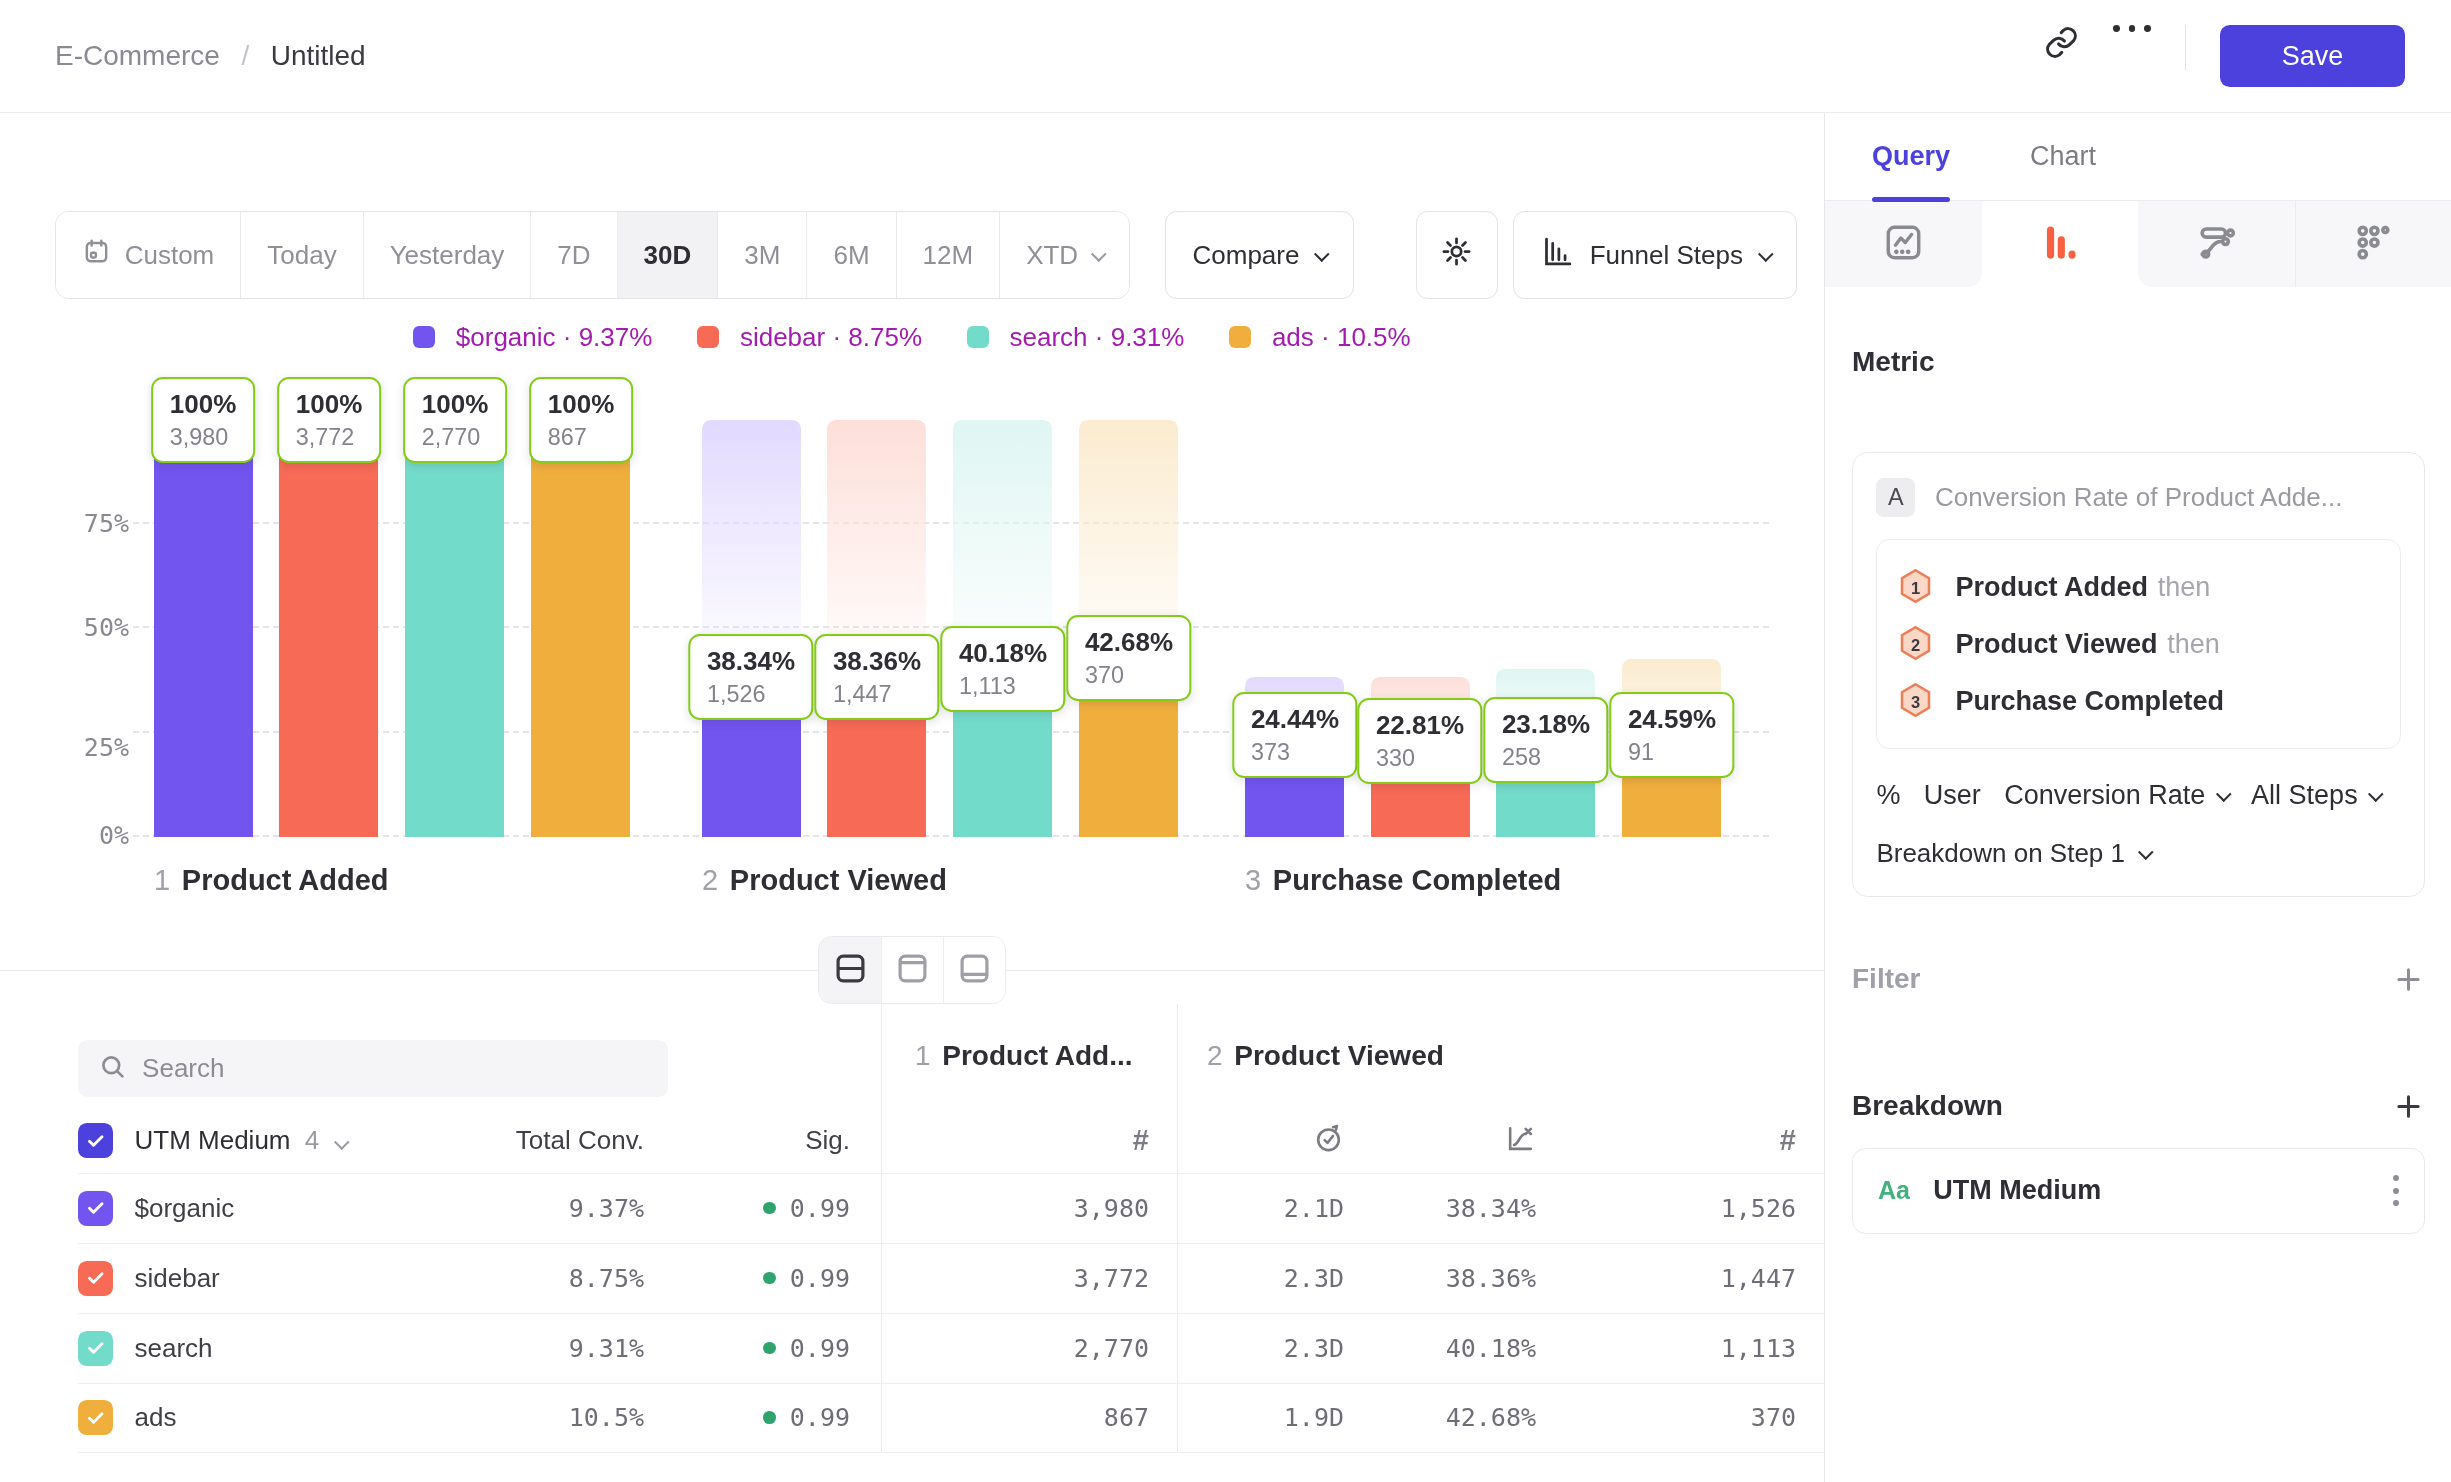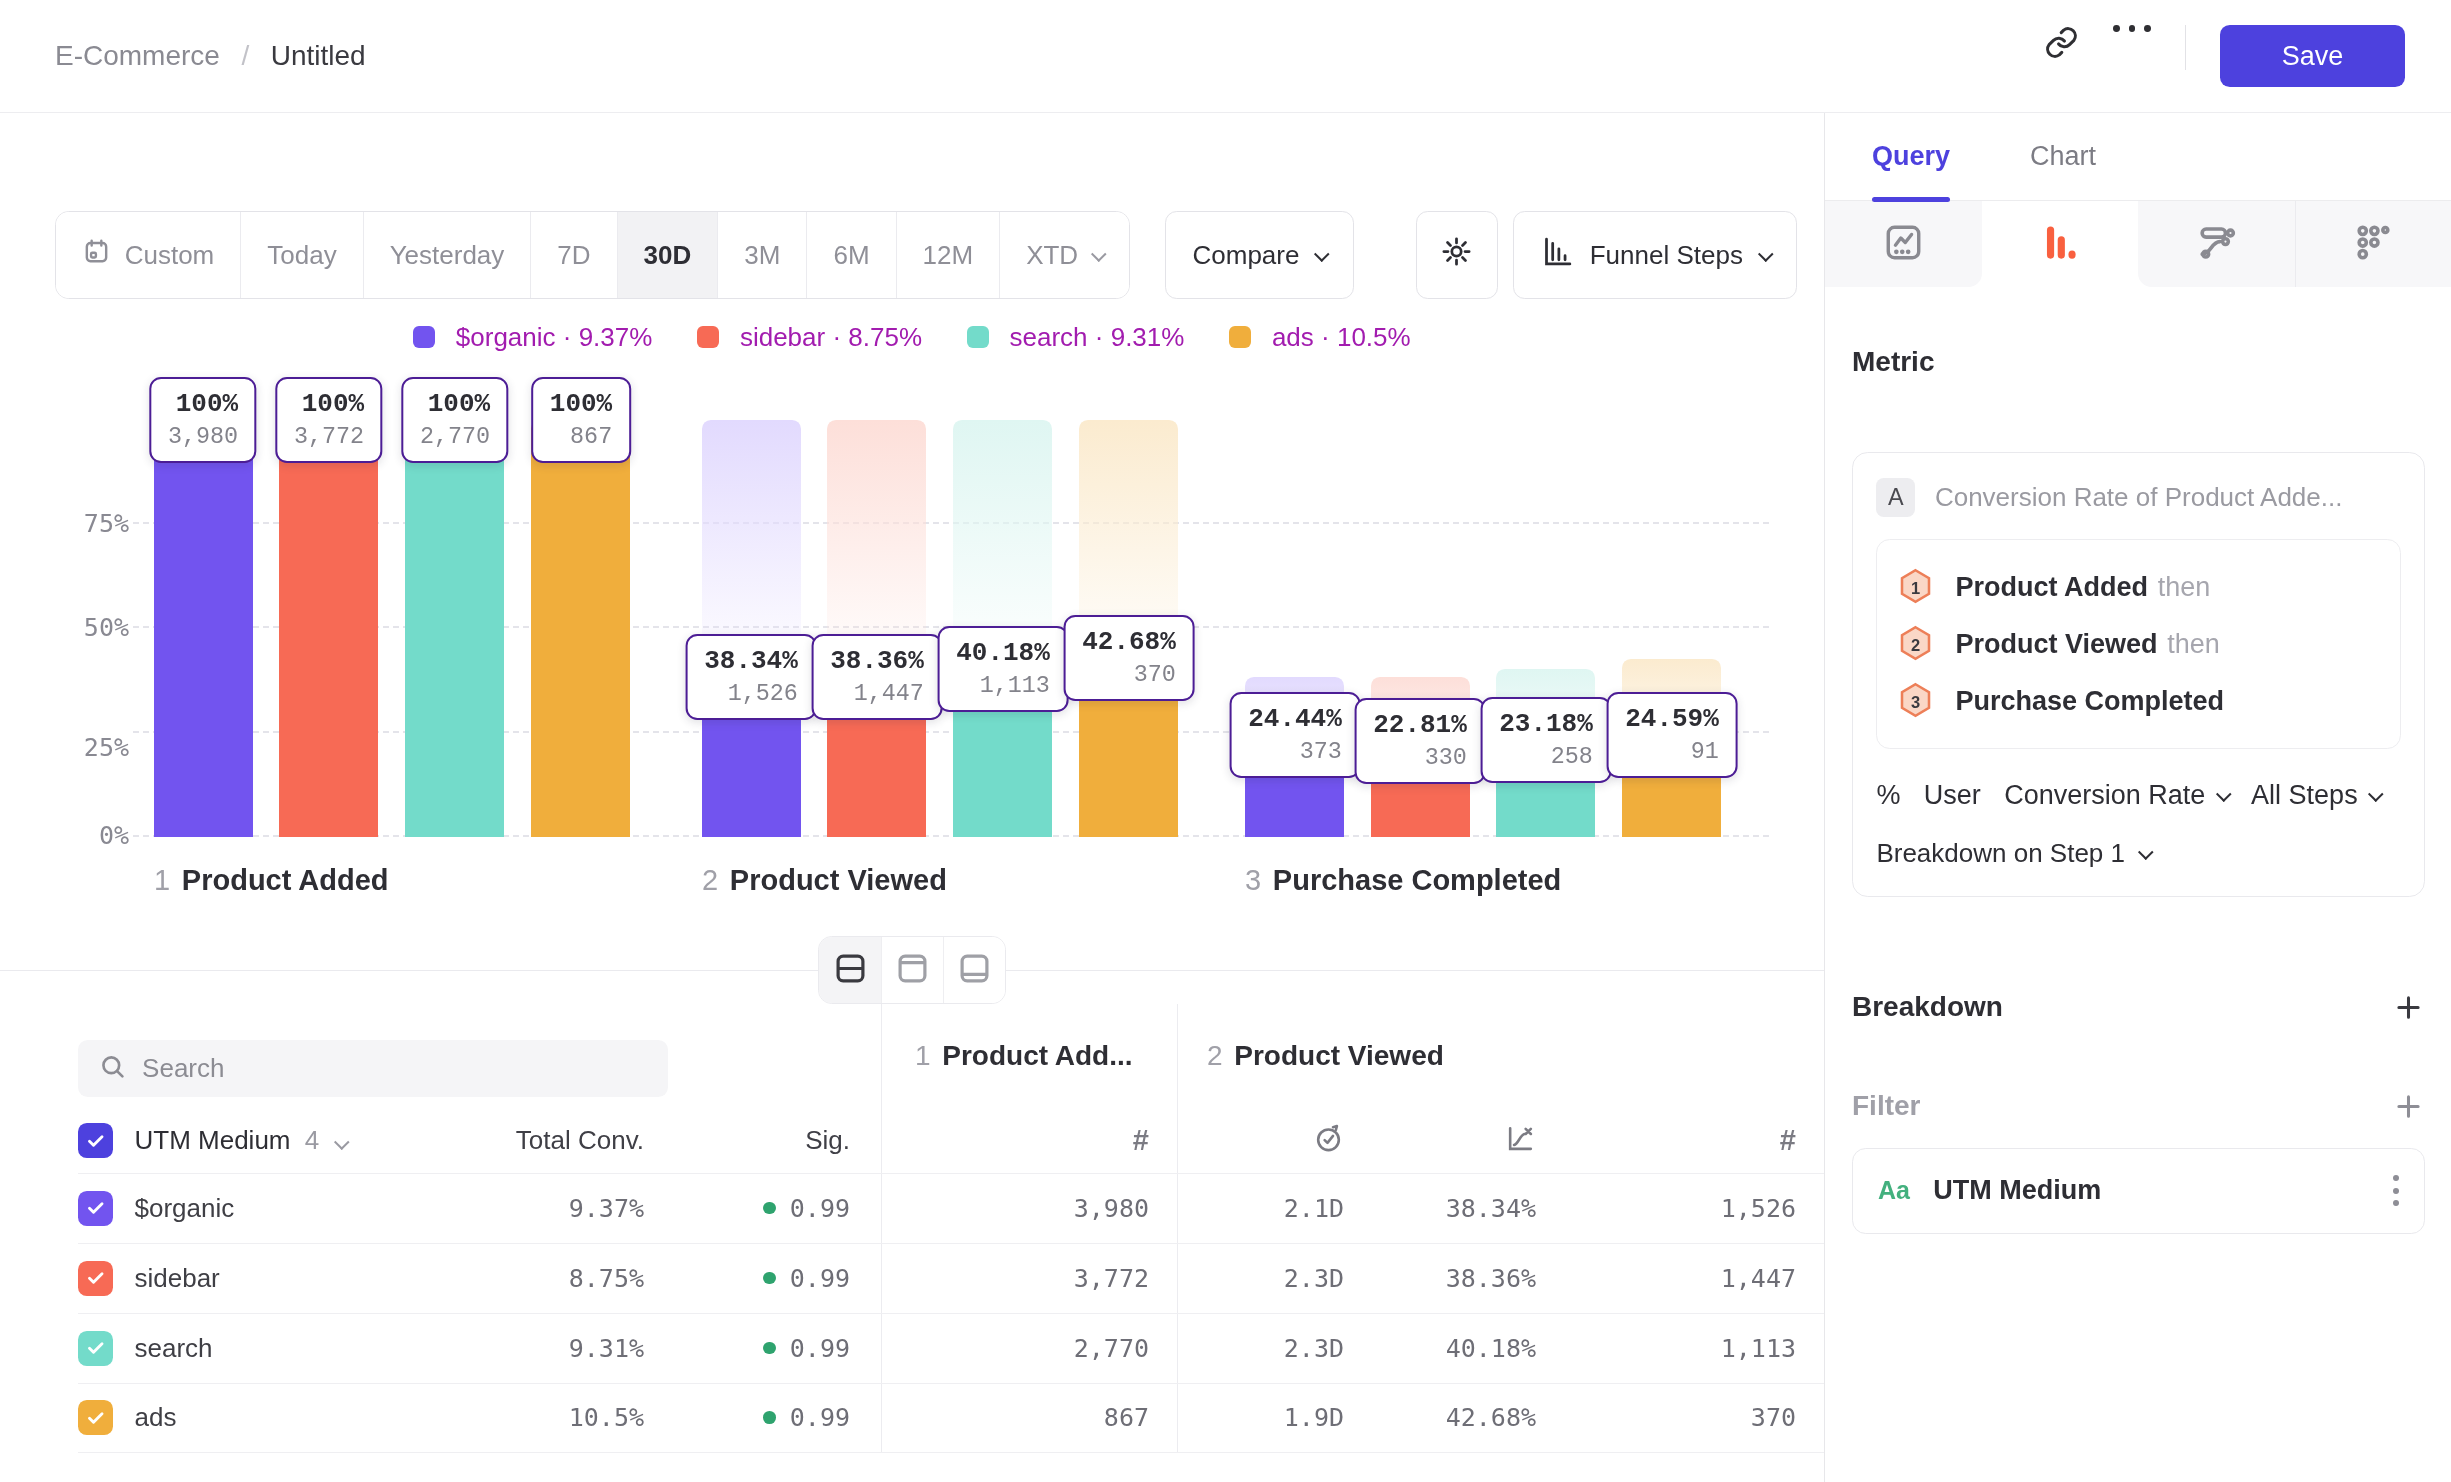--- a/index.html
+++ b/index.html
@@ -43,23 +43,23 @@
   .lg-item { display:flex; align-items:center; gap:21px; font-size:26px; color:#a21caf; }
   .lg-swatch { width:21.5px; height:21.5px; border-radius:5.9px; }
 
   
   .plot { position:relative; margin:29px 0 0 55px; width:1714px; height:454px; }
   .gridline { position:absolute; left:78px; right:0; height:0; border-top:2px dashed #E4E4EA; }
   .ytick { position:absolute; left:0; width:74px; text-align:right; font-size:25px; color:#898992;
     font-family:"DejaVu Sans Mono", monospace; }
   .bar-ghost { position:absolute; border-radius:8.8px 8.8px 0 0; }
   .bar-solid { position:absolute; border-radius:8.8px 8.8px 0 0; }
-  .bar-card { position:absolute; background:#fff; border:2px solid #4c1d95; border-radius:11.7px;
-    box-shadow:0 2.9px 8.8px rgba(40,40,60,.13); padding:7.8px 16.6px; text-align:right; z-index:3;
-    font-family:Liberation Mono, monospace; white-space:nowrap; }
+  .bar-card { position:absolute; background:#fff; border:2px solid #84cc16; border-radius:11.7px;
+    box-shadow:0 2.9px 8.8px rgba(40,40,60,.13); padding:7.8px 16.6px; text-align:left; z-index:3;
+    font-family:Liberation Sans, sans-serif; white-space:nowrap; }
   .bar-card .pct { font-size:26px; color:#2E2E34; font-weight:bold; line-height:1.35; }
   .bar-card .cnt { font-size:23.4px; color:#83838B; line-height:1.3; }
   .stepnames { position:relative; margin-left:55px; width:1714px; height:41px; margin-top:27px; }
   .stepname { position:absolute; top:0; font-size:29px; white-space:nowrap; }
   .stepname .idx { color:#A0A0A8; margin-right:11.7px; }
   .stepname .nm { color:#2E2E34; font-weight:bold; }
 
   
   .vt-row { position:relative; height:68px; margin-top:31px; }
   .vt-line { position:absolute; left:0; right:0; top:50%; height:1px; background:#EAEAEE; }
@@ -599,33 +599,33 @@
           <span class="chev"></span>
         </span>
       </div>
 
       <div class="bk-on">
         <span>Breakdown on Step 1</span>
         <span class="chev"></span>
       </div>
     </div>
 
+    <div class="sec-row">
+      <span class="t-gray">Filter</span>
+      <button class="plus">
+        <svg width="33" height="33" viewBox="0 0 24 24" fill="none" stroke="#8E8E96" stroke-width="2.2" stroke-linecap="round">
+              <path d="M12 5v14M5 12h14"></path>
+            </svg>
+      </button>
+    </div>
+
     <div class="sec-row bk-row2">
       <span class="t-dark">Breakdown</span>
       <button class="plus">
         <svg width="33" height="33" viewBox="0 0 24 24" fill="none" stroke="#3A3A40" stroke-width="2.2" stroke-linecap="round">
-              <path d="M12 5v14M5 12h14"></path>
-            </svg>
-      </button>
-    </div>
-
-    <div class="sec-row">
-      <span class="t-gray">Filter</span>
-      <button class="plus">
-        <svg width="33" height="33" viewBox="0 0 24 24" fill="none" stroke="#8E8E96" stroke-width="2.2" stroke-linecap="round">
               <path d="M12 5v14M5 12h14"></path>
             </svg>
       </button>
     </div>
 
     <div class="utm-card">
       <span class="aa">Aa</span>
       <span class="lbl">UTM Medium</span>
       <button class="kebab">
             <i></i>

